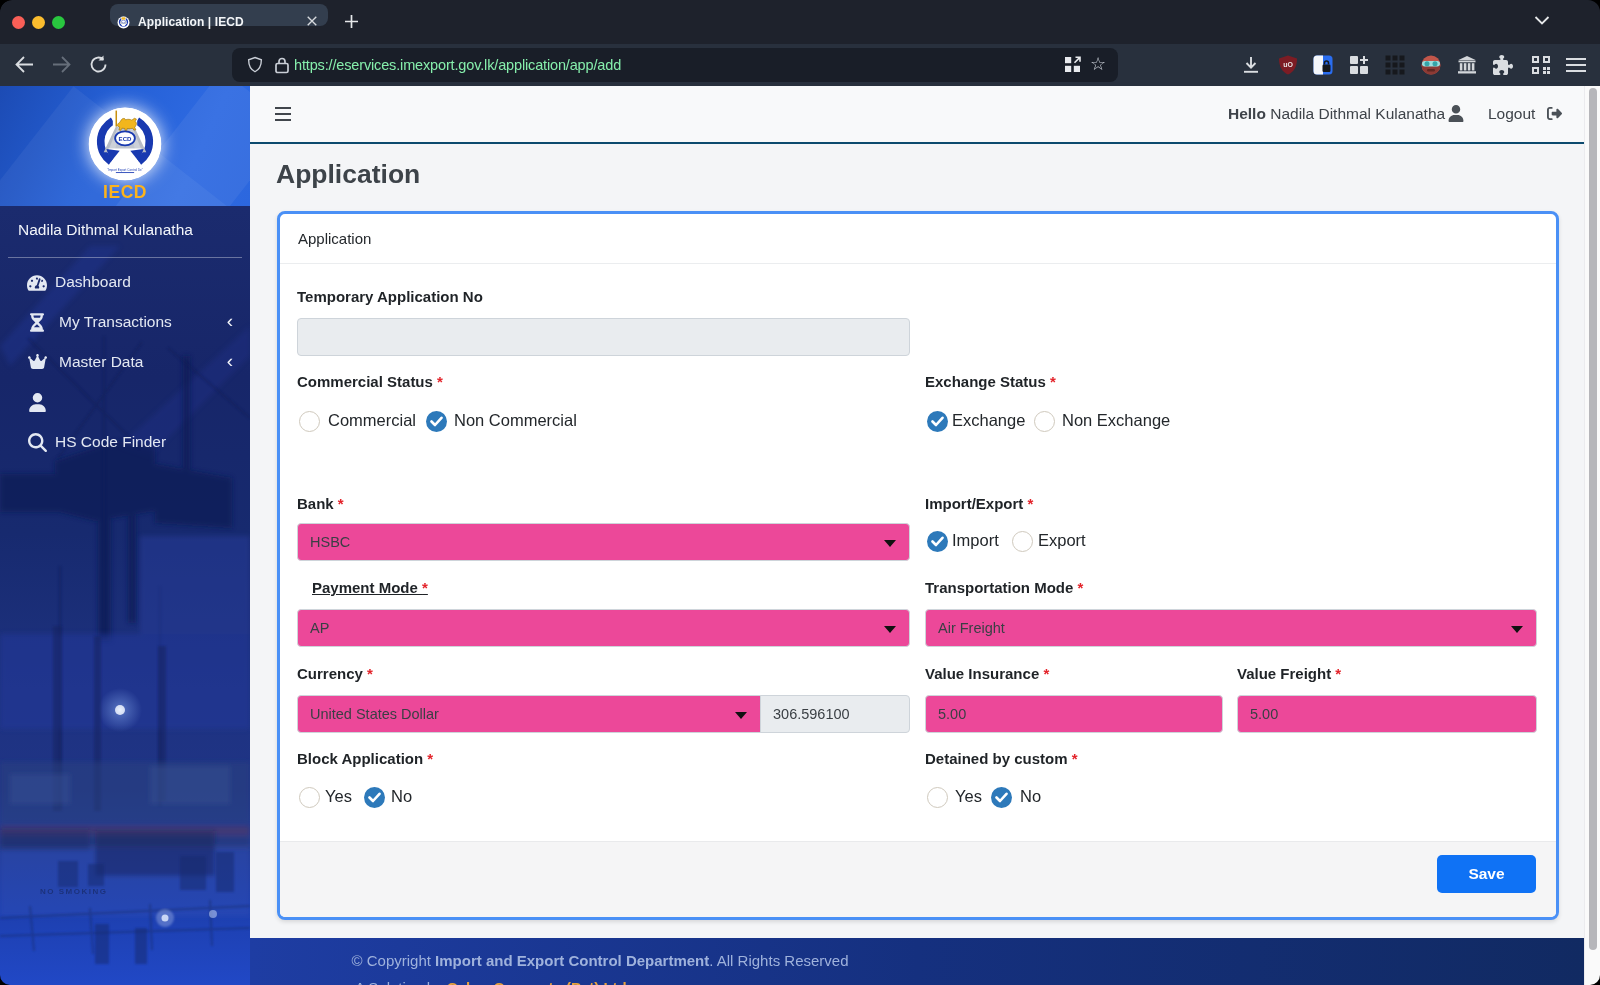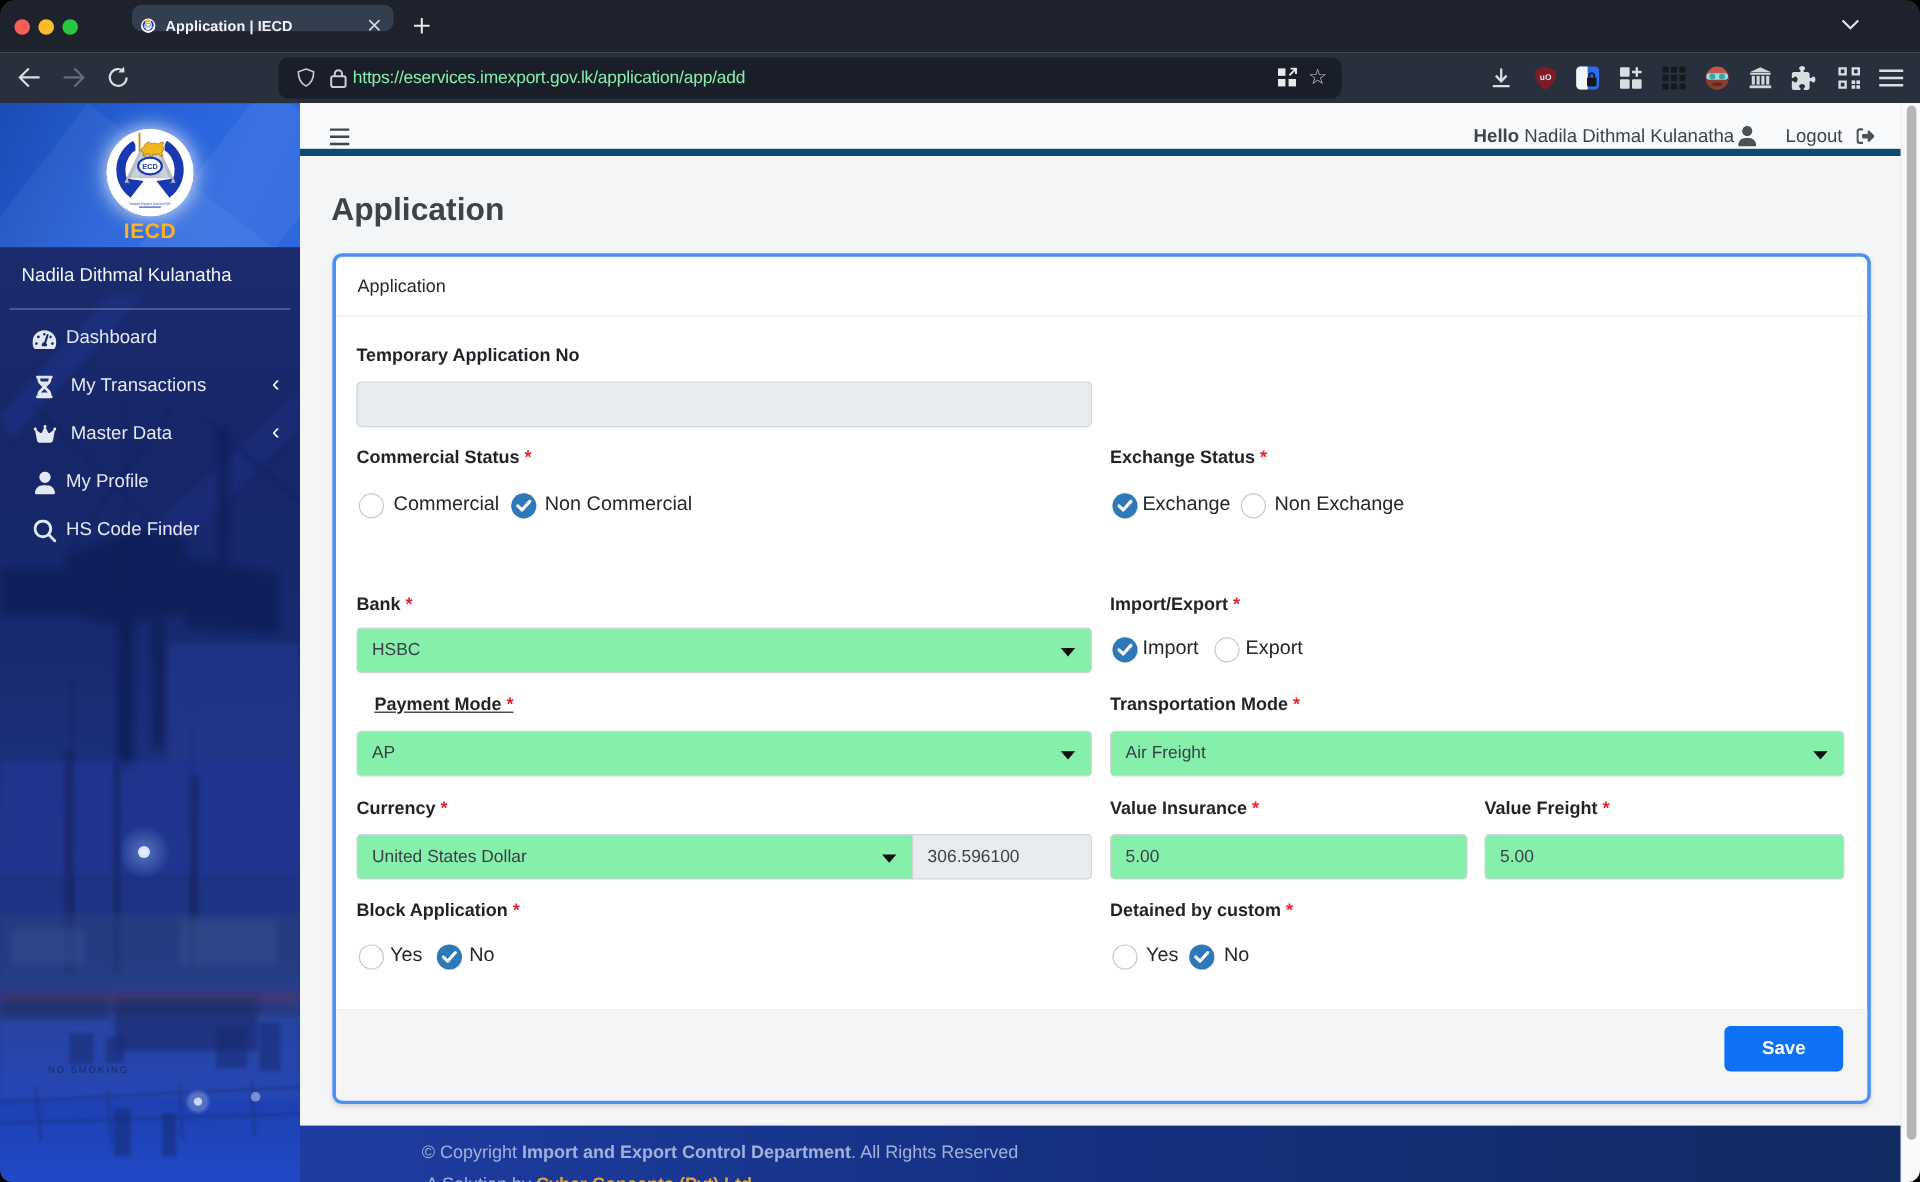--- a/index.html
+++ b/index.html
@@ -19,29 +19,29 @@
   #logosec { position:absolute; left:0; top:0; width:250px; height:120px; overflow:hidden;
      background:linear-gradient(115deg,#1c4bb4 0%, #2560d6 40%, #2e6ae2 75%, #2c67de 100%); }
   #iecdtxt { position:absolute; left:0; top:96px; width:250px; text-align:center; font-size:17.5px; font-weight:700; color:#fcb31c; letter-spacing:0.5px; }
   .sdname { position:absolute; left:18px; top:36px; font-size:15.5px; color:#f2f5fa; }
   .sdhr { position:absolute; left:8px; top:171px; width:234px; height:1px; background:rgba(255,255,255,.35); }
   .mi { position:absolute; left:0; width:250px; height:40px; color:#e3e8f2; font-size:15.5px; }
   .mi .txt { position:absolute; top:10px; }
   .mi .chev { position:absolute; right:17px; top:7px; font-size:19px; color:#f4f6fa; }
   
   #main { position:absolute; left:250px; top:86px; width:1334px; height:899px; background:#f4f5f7; }
-  #navbar { position:absolute; left:0; top:0; width:1334px; height:44px; background:#f8f9fa; border-bottom:6px solid #0c4a6e; }
+  #navbar { position:absolute; left:0; top:0; width:1334px; height:58px; background:#f8f9fa; border-bottom:2px solid #0c4a6e; }
   #h1 { position:absolute; left:26px; top:73px; font-size:26.5px; font-weight:700; color:#3d4349; }
   #card { position:absolute; left:27px; top:125px; width:1282px; height:709px; background:#fff; border:3px solid #4a90f6; border-radius:8px; box-shadow:0 2px 4px rgba(0,0,0,.12); }
   #cardhead { position:absolute; left:0; top:0; width:100%; height:50px; border-bottom:1px solid #ebedef; }
   #cardfoot { position:absolute; left:0; bottom:0; width:100%; height:76px; background:#f5f5f6; border-top:1px solid #e9eaec; border-radius:0 0 5px 5px; }
   #savebtn { position:absolute; right:20px; top:13px; width:99px; height:38px; background:#0f72f5; border-radius:5px; color:#fff; font-size:15.5px; font-weight:700; text-align:center; line-height:38px; }
   .lbl { position:absolute; font-size:15px; font-weight:700; color:#1f2327; }
   .req { color:#e3242b; font-weight:700; }
-  .inp { position:absolute; height:38px; background:#86efac; border:1px solid #ced4da; border-radius:4px; font-size:14.5px; color:#3a3f44; line-height:36px; padding-left:12px; }
+  .inp { position:absolute; height:38px; background:#ec4899; border:1px solid #ced4da; border-radius:4px; font-size:14.5px; color:#3a3f44; line-height:36px; padding-left:12px; }
   .dis { background:#e9ecef; }
   .sel-arrow { position:absolute; right:13px; top:16px; width:0; height:0; border-left:6px solid transparent; border-right:6px solid transparent; border-top:7px solid #111; }
   .radio { position:absolute; width:21px; height:21px; border-radius:50%; background:#fff; border:1.5px solid #cfc9bd; }
   .radio.on { background:#2d79ba; border:none; }
   .radio.on svg { position:absolute; left:4px; top:5px; }
   .rlbl { position:absolute; font-size:16.5px; color:#23272b; }
   
   #pgfooter { position:absolute; left:0; top:852px; width:1334px; height:47px; background:linear-gradient(90deg,#1e3da3 0%, #15307f 50%, #112a62 100%); overflow:hidden; }
   
   #sbtrack { position:absolute; left:1584px; top:86px; width:16px; height:899px; background:#fafafa; border-left:1px solid #ebebee; }
@@ -321,23 +321,20 @@
     <span class="txt" style="left:55px;">Dashboard</span>
   </div>
   <div class="mi" style="top:217px;">
     <span class="txt" style="left:59px;">My Transactions</span>
       <span class="chev">‹</span>
   </div>
   <div class="mi" style="top:257px;">
     <span class="txt" style="left:59px;">Master Data</span>
       <span class="chev">‹</span>
   </div>
-  <div class="mi" style="top:297px;">
-    <span class="txt" style="left:55px;">My Profile</span>
-  </div>
   <div class="mi" style="top:337px;">
     <span class="txt" style="left:55px;">HS Code Finder</span>
   </div>
   <div id="miicons">
 
     <svg class="abs" style="left:27px;top:188px;" width="20" height="18" viewBox="0 0 576 512">
         <path fill="#e3e8f2" d="M288 32C128.9 32 0 160.9 0 320c0 52.8 14.3 102.3 39.1 144.8 5.6 9.6 16.3 15.2 27.4 15.2h443c11.1 0 21.8-5.6 27.4-15.2C561.8 422.3 576 372.8 576 320c0-159.1-128.9-288-288-288zm0 64c14.7 0 26.6 10.1 30.3 23.7-1.1 2.3-2.6 4.2-3.5 6.7l-9.2 27.7c-5.1 3.5-11 6-17.6 6-17.7 0-32-14.3-32-32S270.3 96 288 96zM96 384c-17.7 0-32-14.3-32-32s14.3-32 32-32 32 14.3 32 32-14.3 32-32 32zm48-160c-17.7 0-32-14.3-32-32s14.3-32 32-32 32 14.3 32 32-14.3 32-32 32zm246.8-72.4l-61.3 184C343.1 347.3 352 364.5 352 384c0 11.7-3.2 22.6-8.7 32H232.7c-5.5-9.5-8.7-20.4-8.7-32 0-32.9 25-59.9 57-63.4l61.3-184c4.2-12.6 17.7-19.5 30.4-15.2 12.6 4.2 19.4 17.8 15.2 30.4zm14.7 57.2l15.5-46.6c3.5-1.3 7.1-2.2 11.1-2.2 17.7 0 32 14.3 32 32s-14.3 32-32 32c-11.4 0-21.3-6-27-15 .1-.1 .3-.1 .4-.2zM480 384c-17.7 0-32-14.3-32-32s14.3-32 32-32 32 14.3 32 32-14.3 32-32 32z"></path>
       </svg>
 
     <svg class="abs" style="left:30px;top:226px;" width="14" height="21" viewBox="0 0 384 512">

